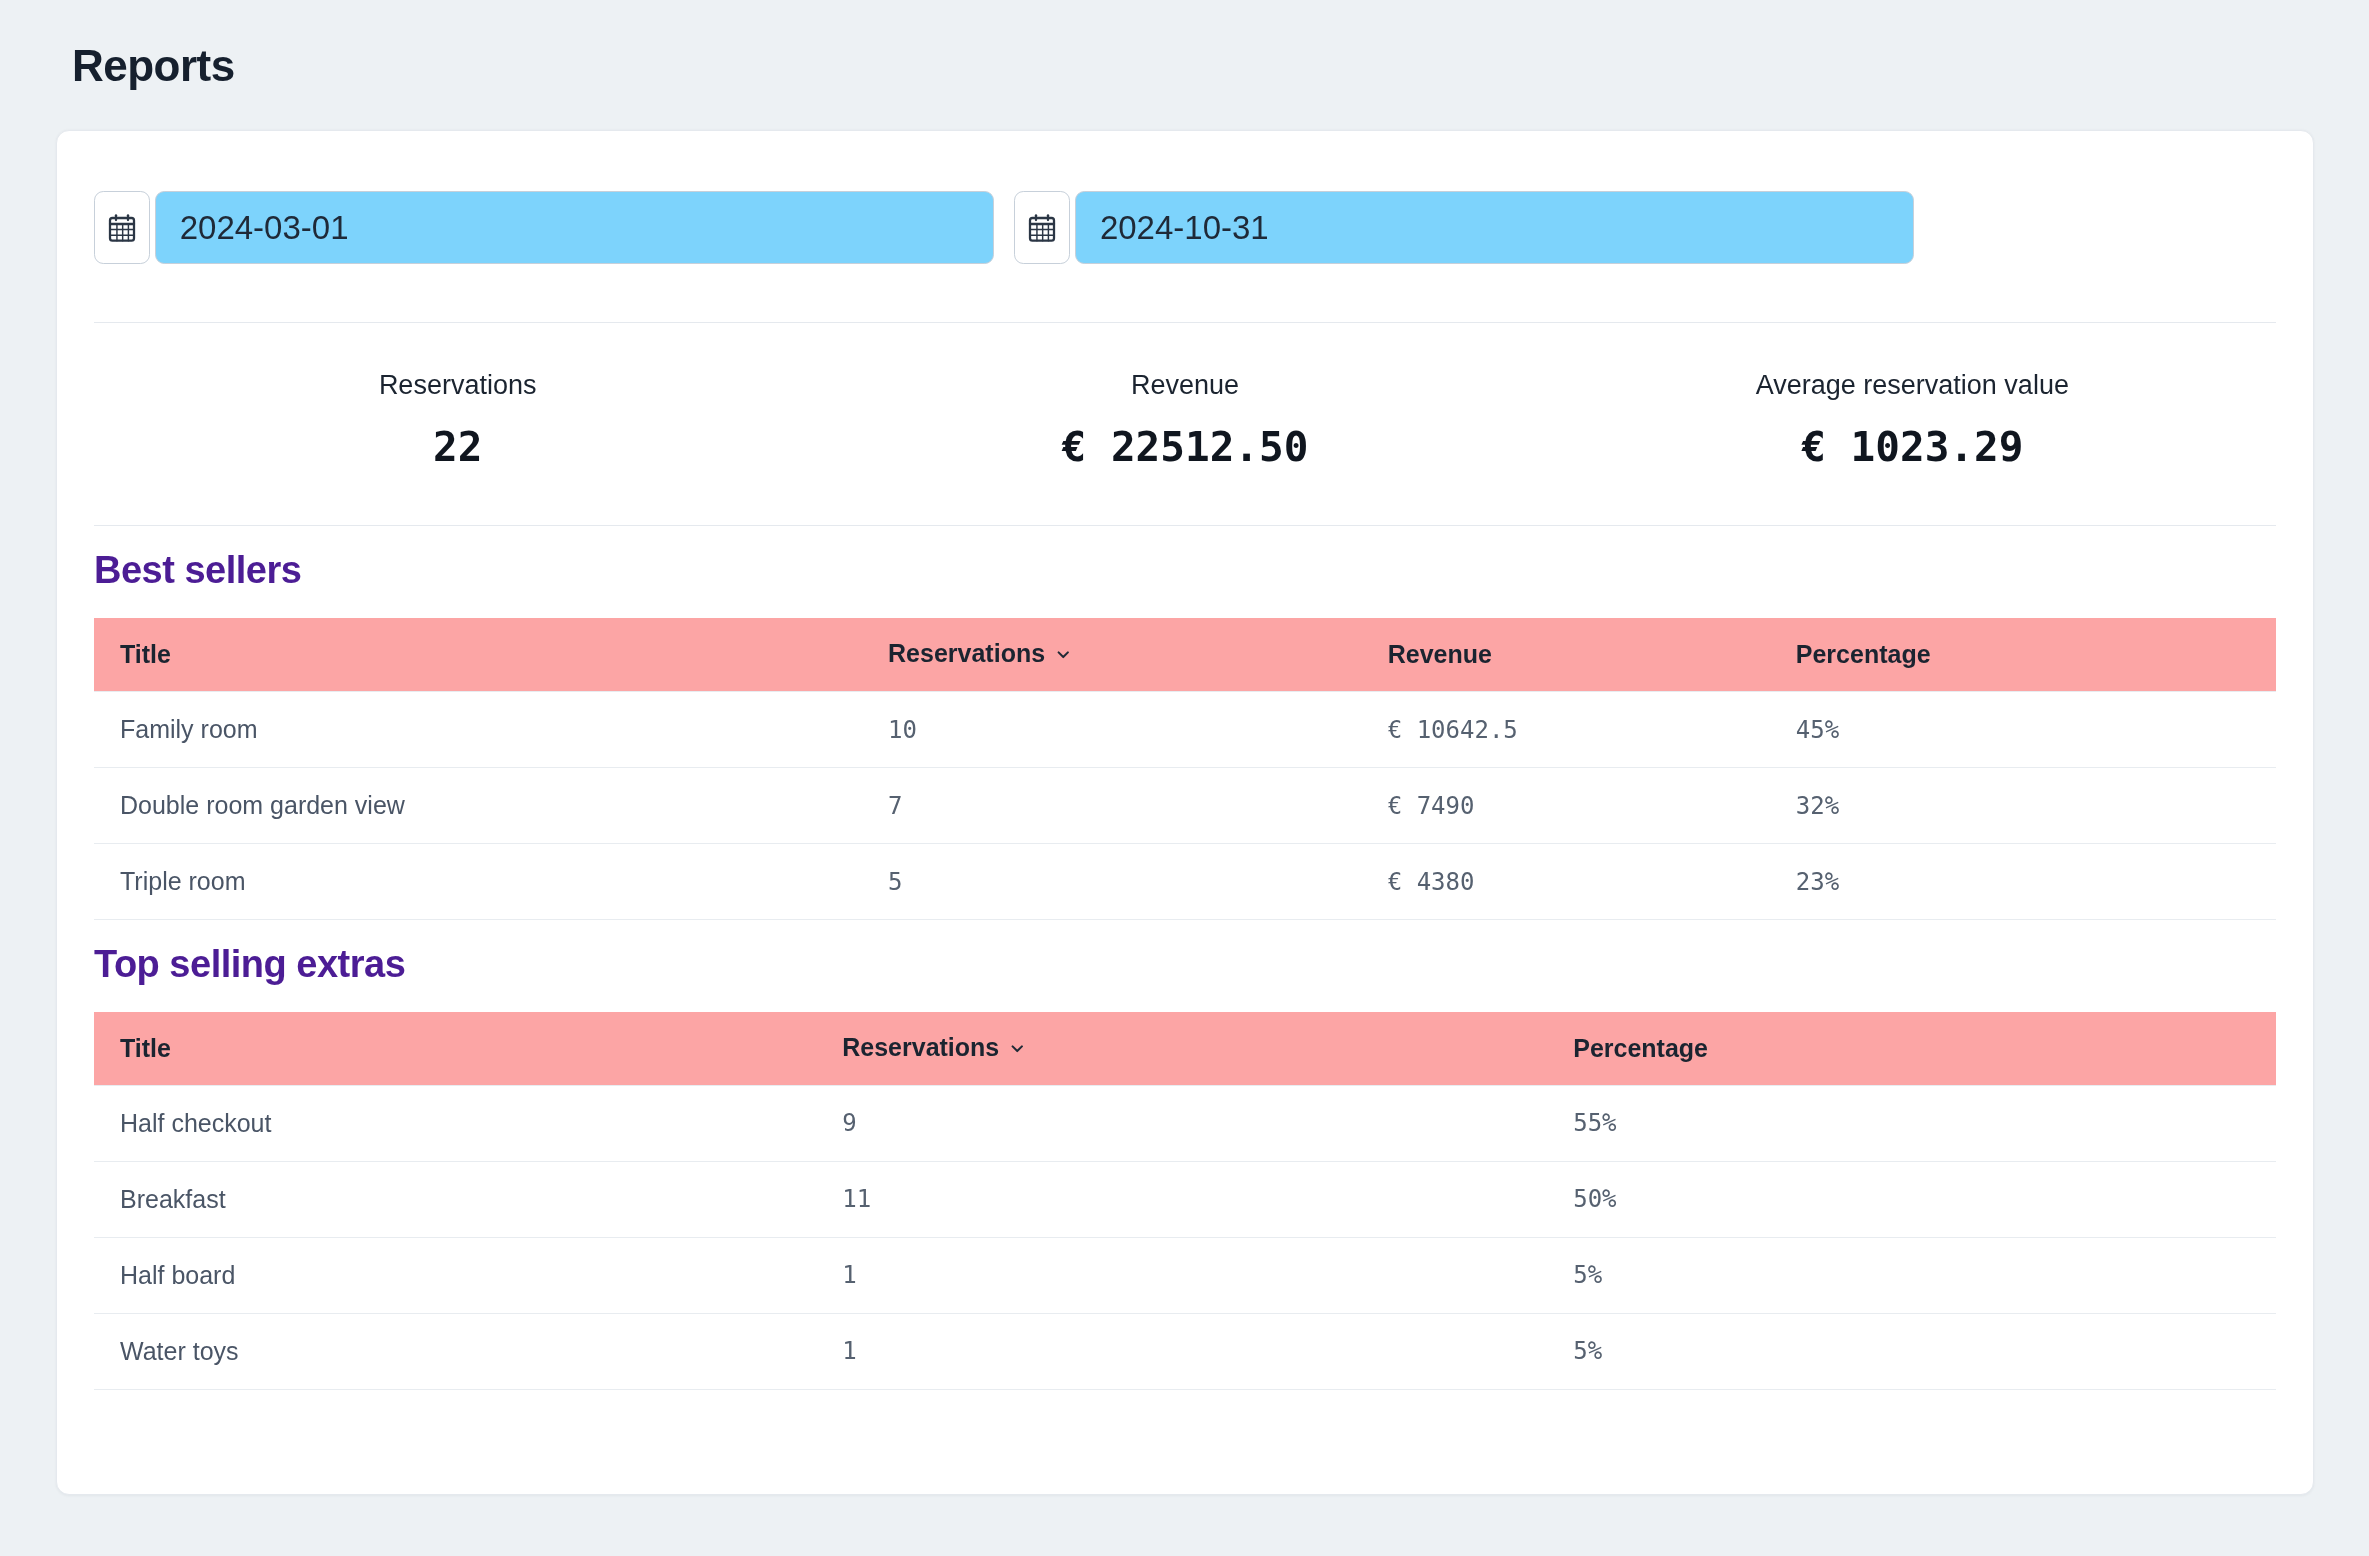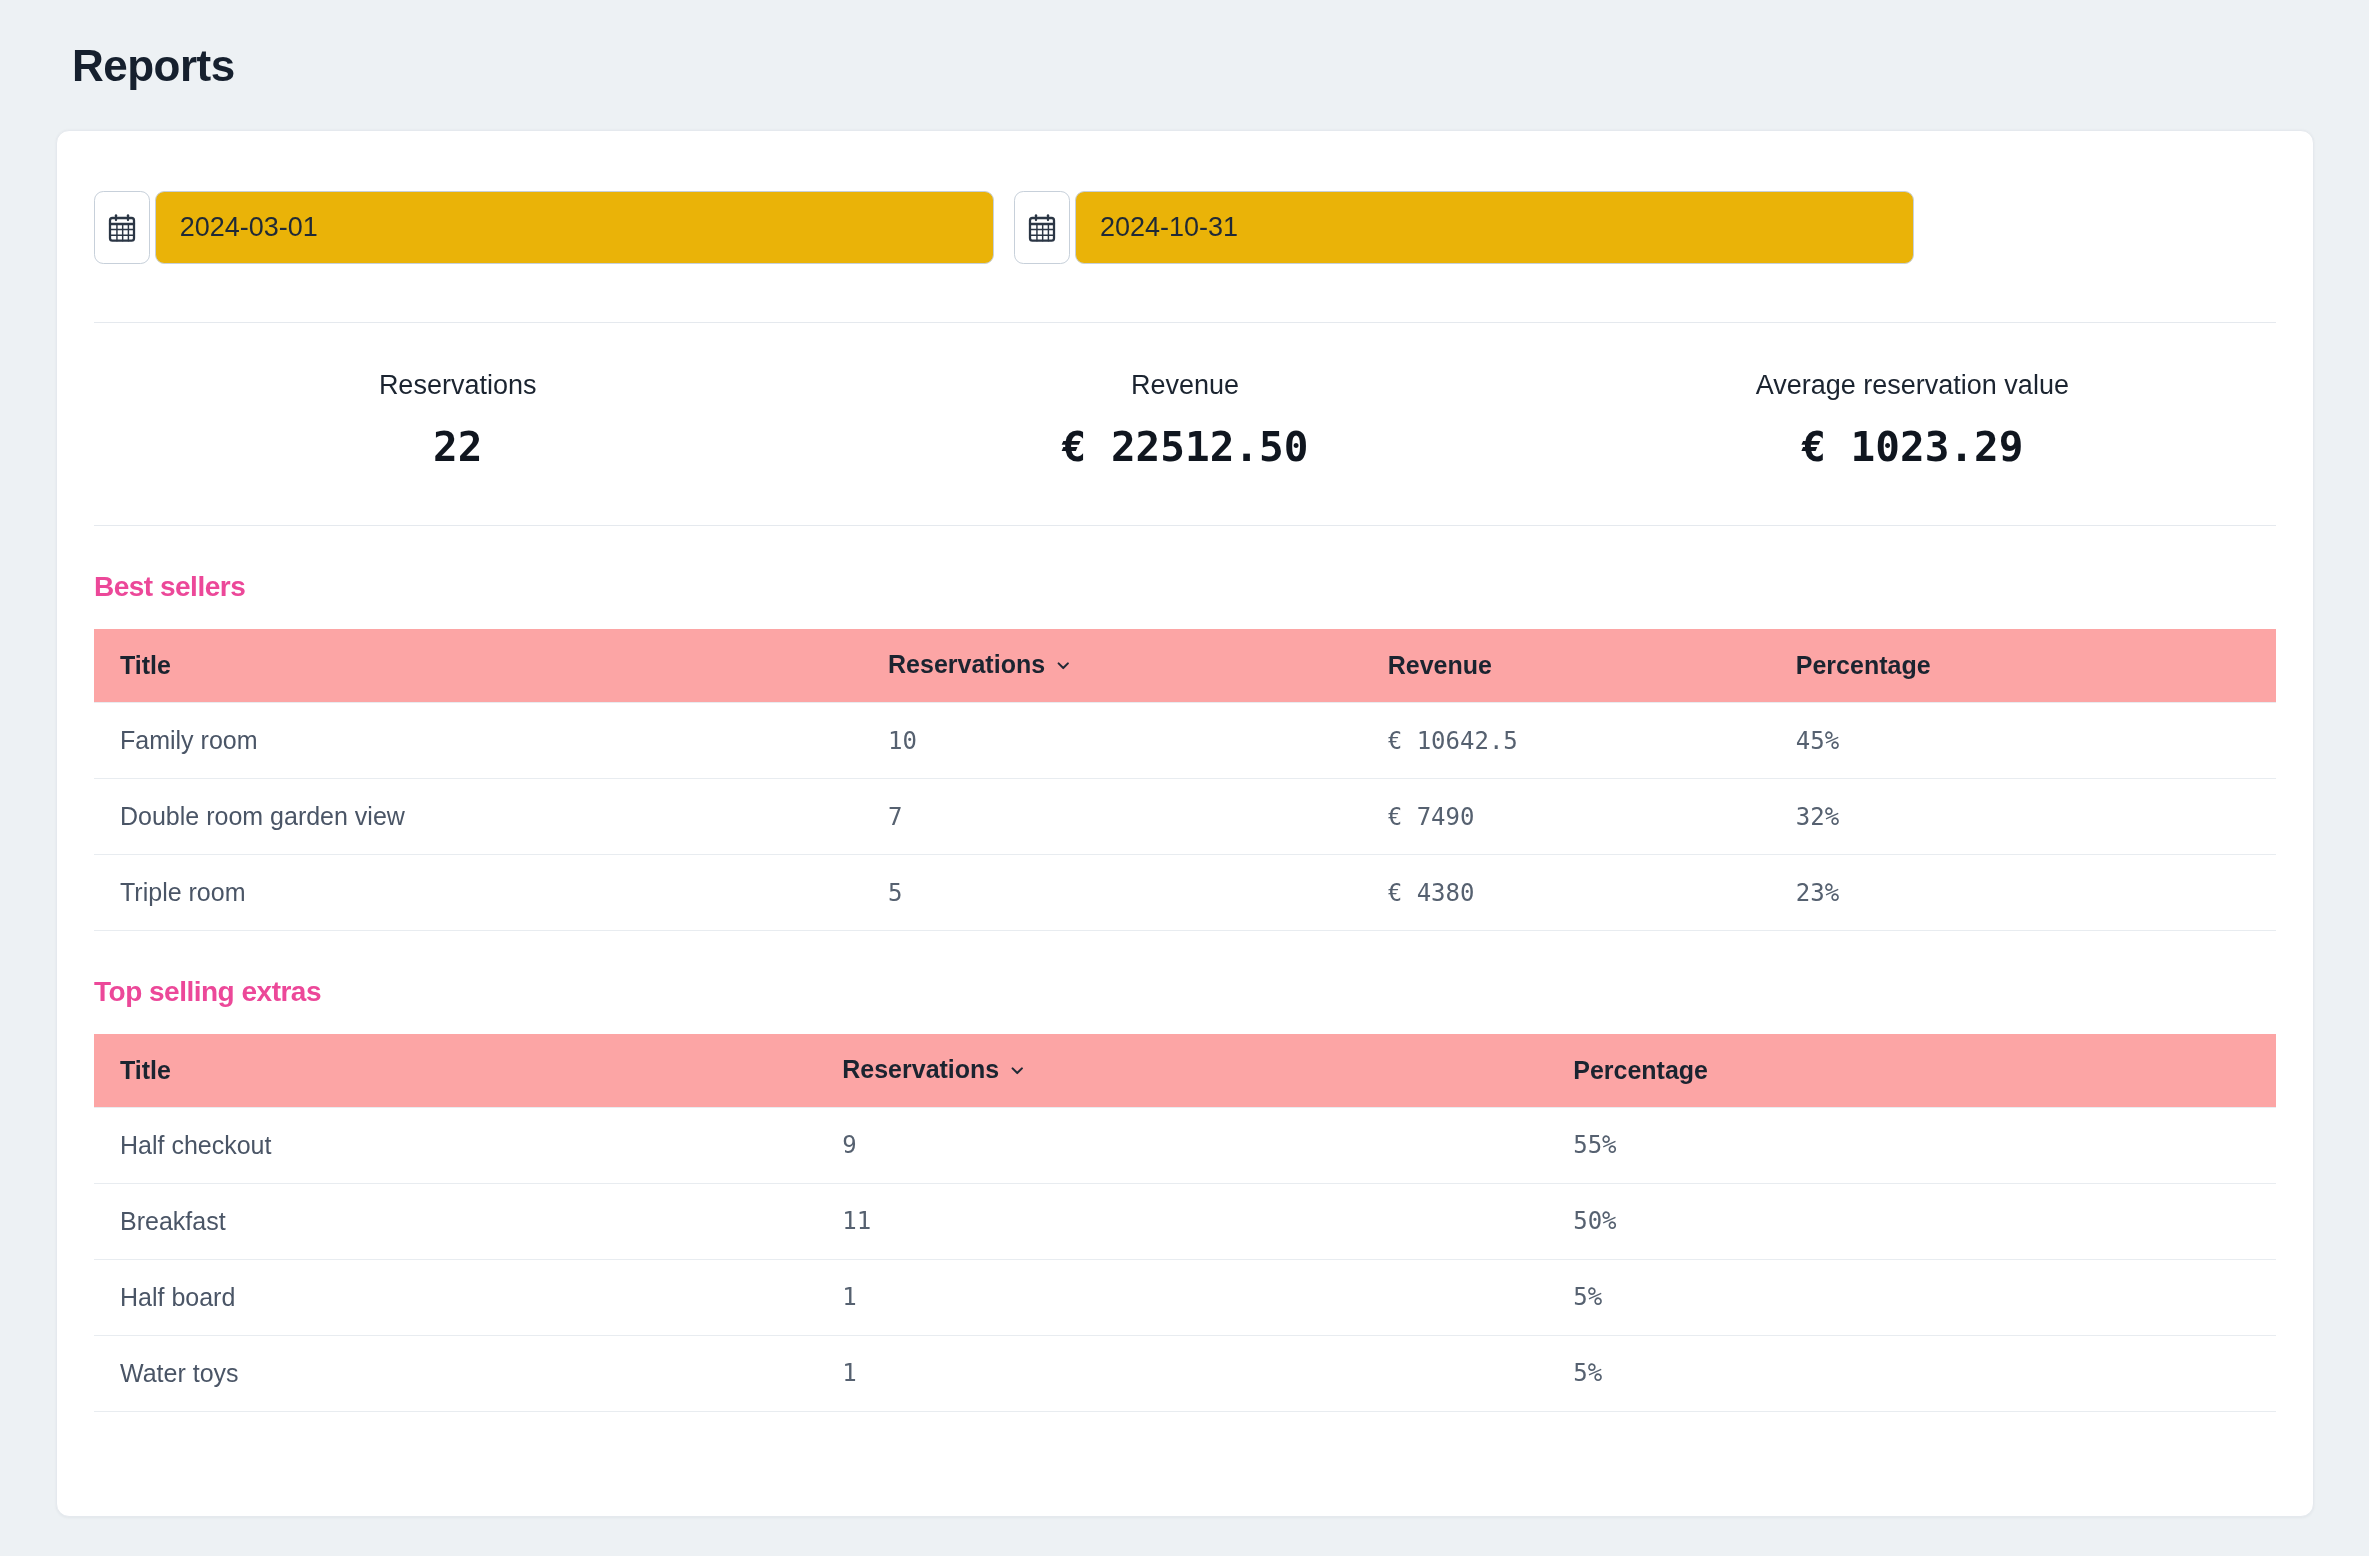--- a/index.html
+++ b/index.html
@@ -33,42 +33,42 @@
     border: 0.9px solid #c7d0da;
     border-radius: 9.3px;
     background: #ffffff;
     display: flex; align-items: center; justify-content: center;
     padding: 0; cursor: pointer;
   }
   .date-input {
     width: 839px; height: 73px;
     border: 0.9px solid #c7d0da;
     border-radius: 9.3px;
-    background: #eab308;
+    background: #7dd3fc;
     padding: 0 24px;
     font-family: inherit;
-    font-size: 27px;
+    font-size: 33px;
     color: #1f2937;
     outline: none;
   }
   .divider { border-top: 0.9px solid #e5e9ee; }
   .stats { display: flex; padding: 47px 0 54px; }
   .stat { flex: 1; display: flex; flex-direction: column; align-items: center; gap: 22.4px; }
   .stat-label { font-size: 27px; color: #1b2430; }
   .stat-value {
     font-family: "DejaVu Sans Mono", monospace;
     font-size: 41px;
     font-weight: 600;
     color: #10161f;
   }
   .section-heading {
-    font-size: 28px;
+    font-size: 38px;
     font-weight: 700;
-    margin: 45px 0 26px 0;
-    color: #ec4899;
+    margin: 23px 0 26px 0;
+    color: #4c1d95;
     letter-spacing: -0.5px;
   }
   .report-table { width: 100%; border-collapse: collapse; }
   .report-table th {
     background: #fca5a5;
     text-align: left;
     font-size: 25px;
     font-weight: 600;
     color: #1b2430;
     padding: 20.5px 26px;

